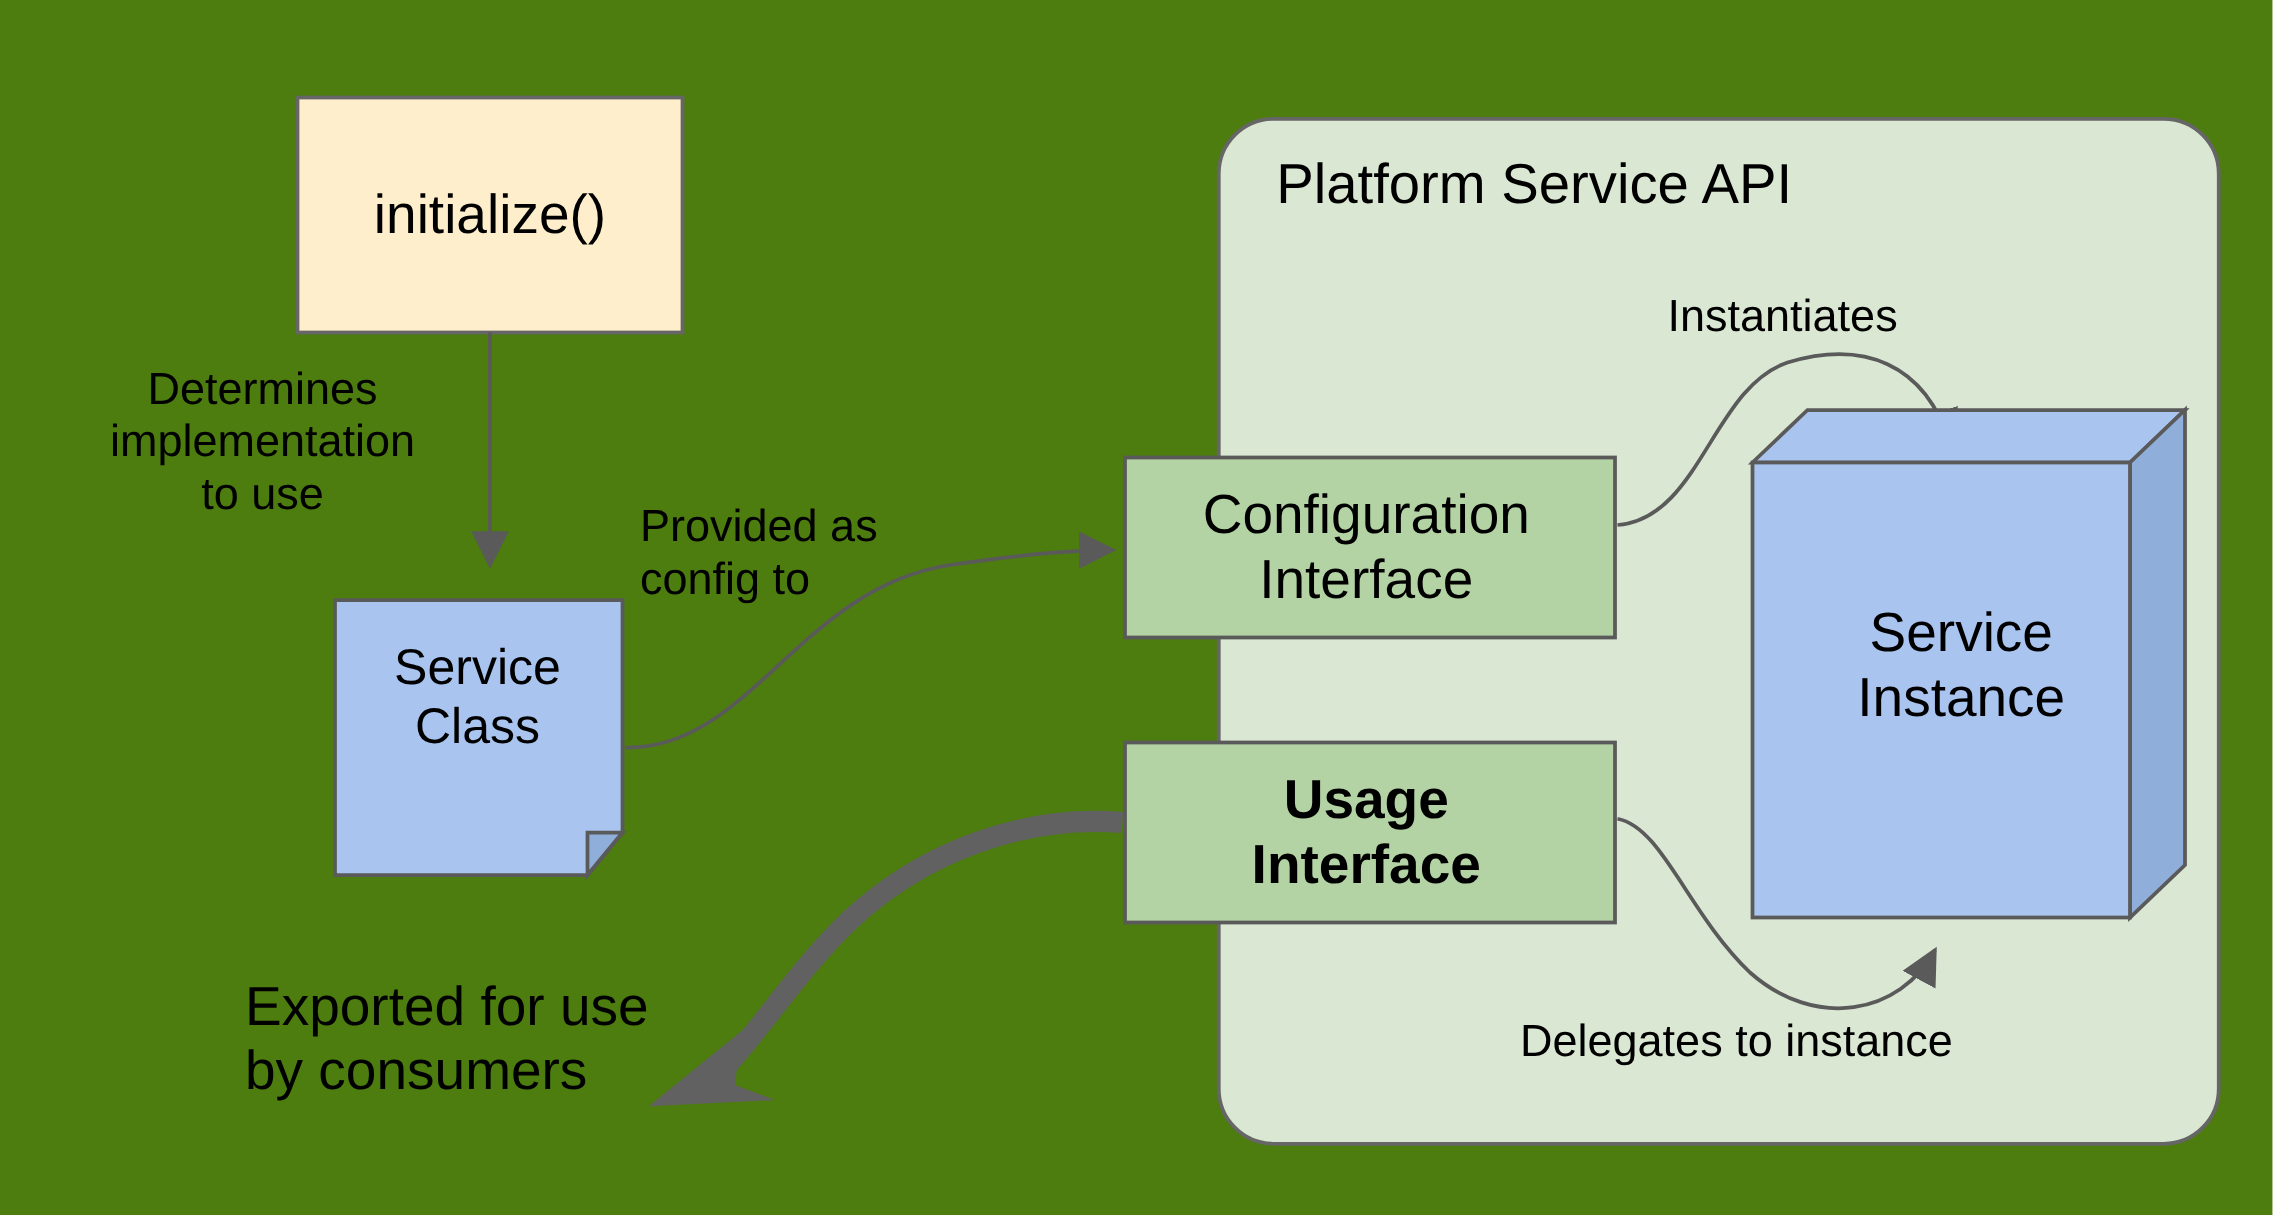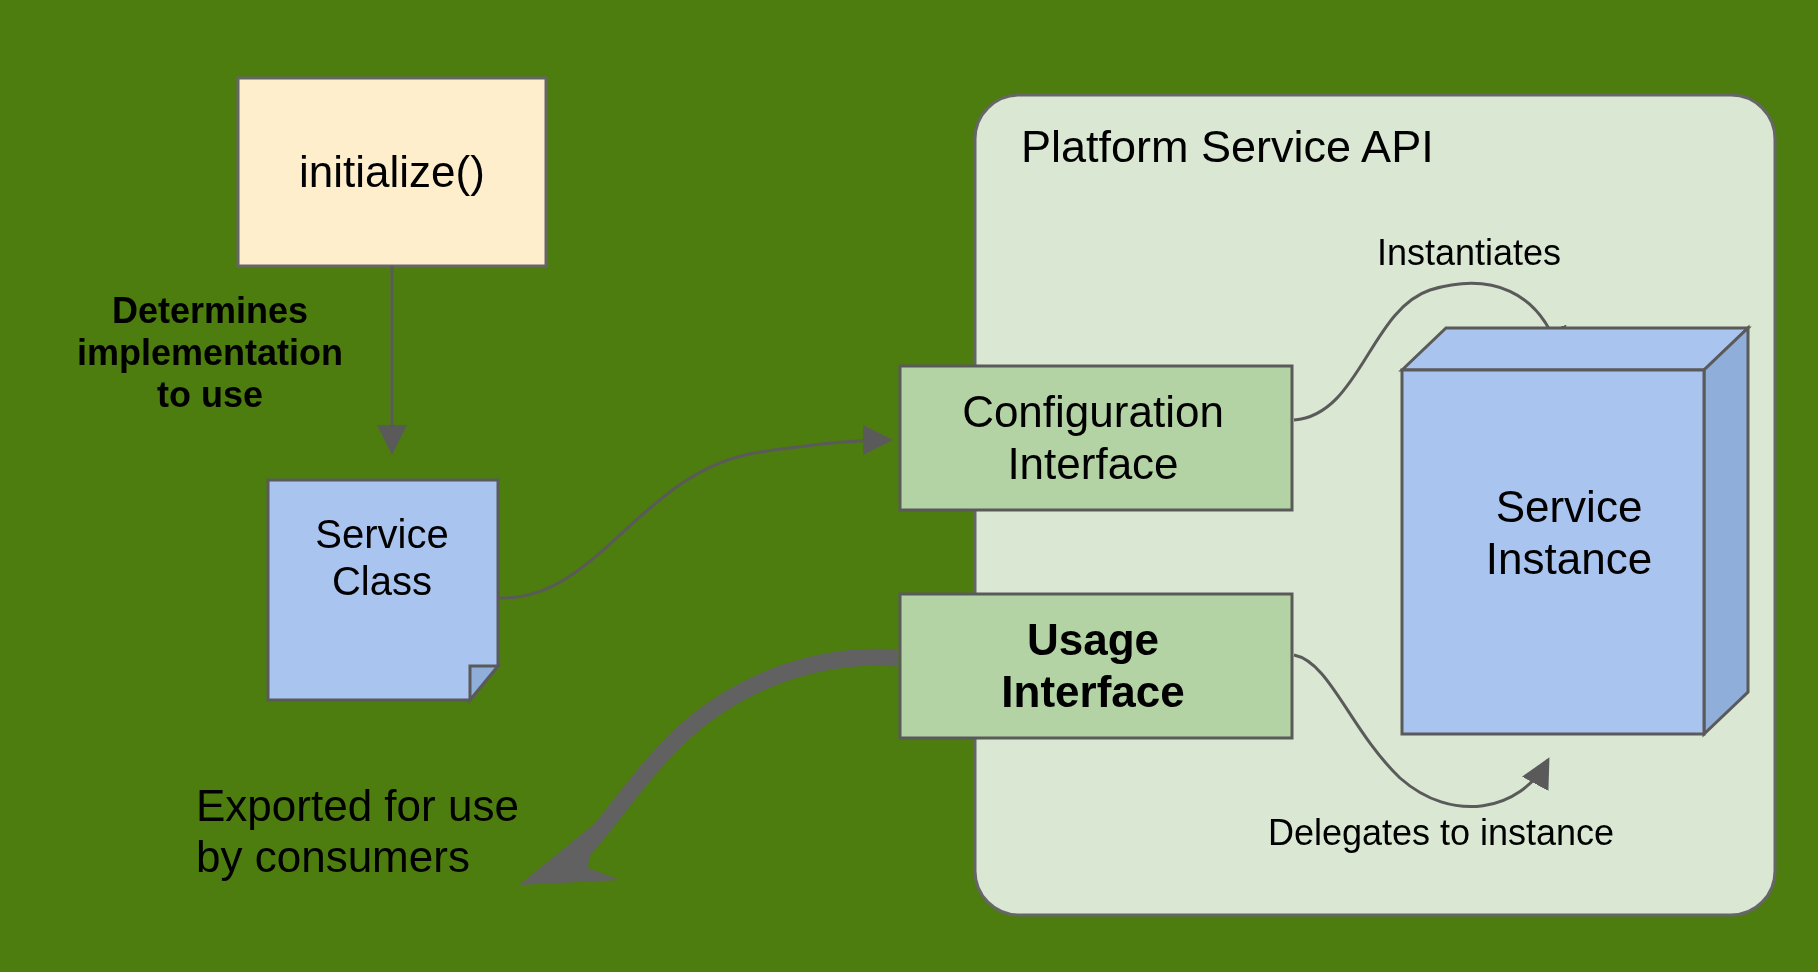--- a/index.html
+++ b/index.html
@@ -31,21 +31,21 @@
     display: flex;
     align-items: center;
     justify-content: center;
     text-align: center;
     line-height: 1.18;
     pointer-events: none;
     white-space: pre-line;
   }
   .edge-label {
     position: absolute;
-    text-align: center;
+    text-align: left;
     line-height: 1.16;
     white-space: pre-line;
   }
 
   
   #initialize-label {
     left: 236px; top: 76px; width: 312px; height: 192px;
     font-size: 44px;
   }
   #service-class-label {
@@ -68,21 +68,20 @@
     font-weight: bold;
   }
   #service-instance-label {
     left: 1422px; top: 392px; width: 294px; height: 282px;
     font-size: 44px;
   }
   #label-determines {
     left: 60px; top: 290px; width: 300px;
     font-size: 36px;
     text-align: center;
-    font-weight: bold;
   }
   #label-provided {
     left: 512px; top: 400px; width: 260px;
     font-size: 36px;
   }
   #label-instantiates {
     left: 1334px; top: 232px; width: 270px;
     font-size: 36px;
   }
   #label-delegates {
@@ -152,20 +151,22 @@
   <div class="node-text" id="usage-interface-label">Usage
 Interface</div>
 
   <div class="node-text" id="service-instance-label">Service
 Instance</div>
 
   <div class="edge-label" id="label-determines">Determines
 implementation
 to use</div>
 
+  <div class="edge-label" id="label-provided">Provided as
+config to</div>
 
   <div class="edge-label" id="label-instantiates">Instantiates</div>
 
   <div class="edge-label" id="label-delegates">Delegates to instance</div>
 
   <div class="edge-label" id="label-exported">Exported for use
 by consumers</div>
 
 </div>
 

